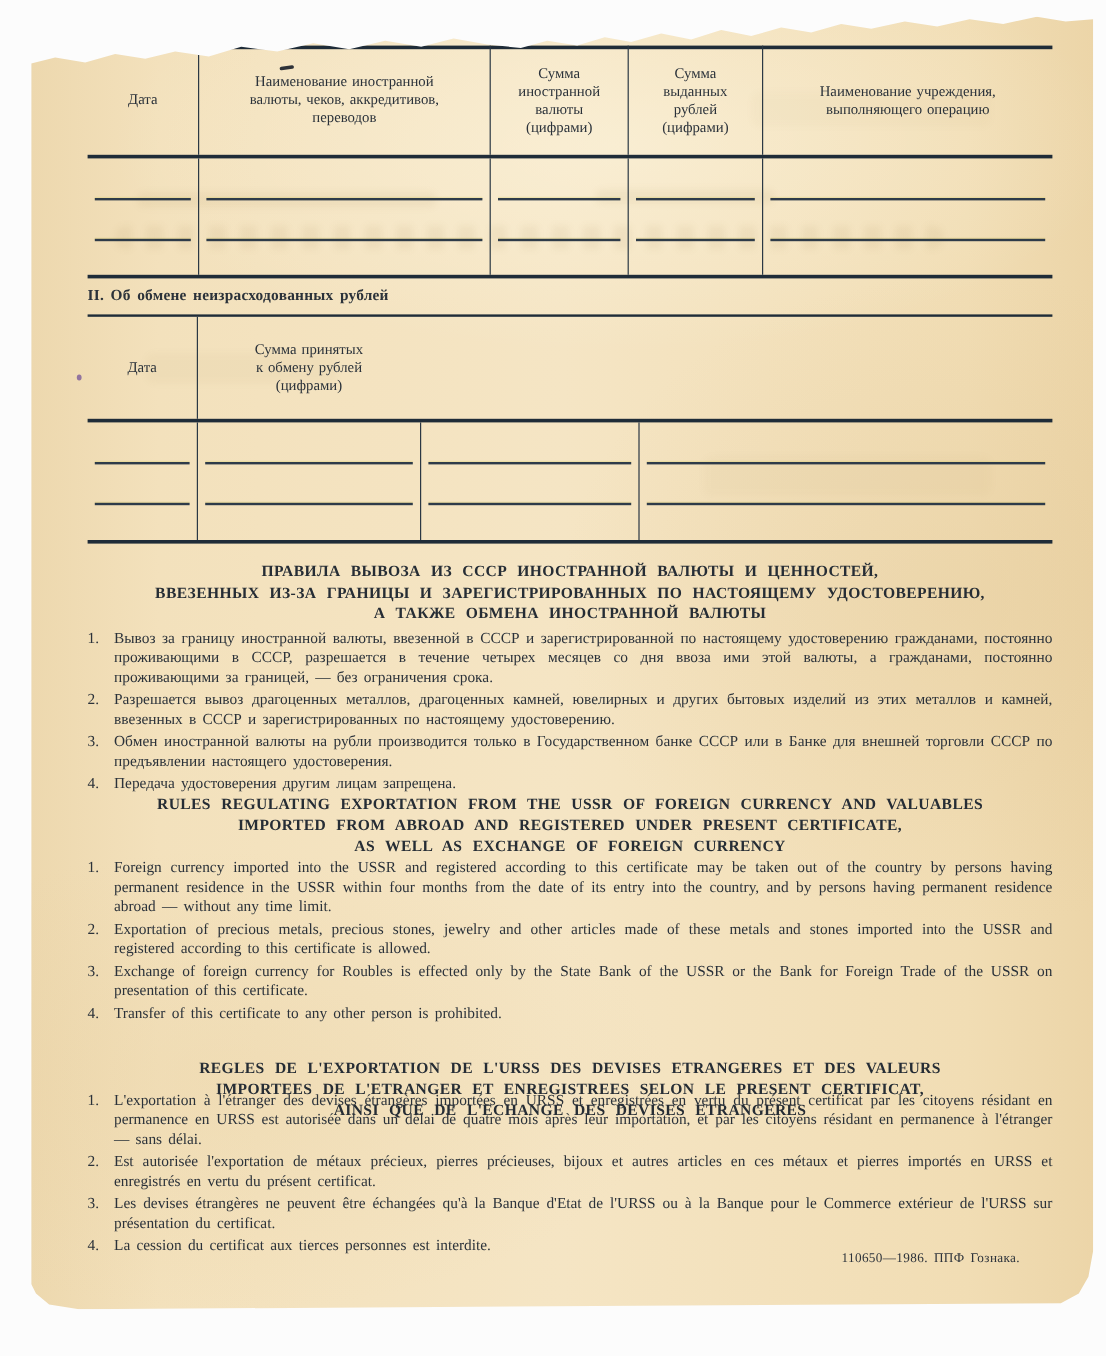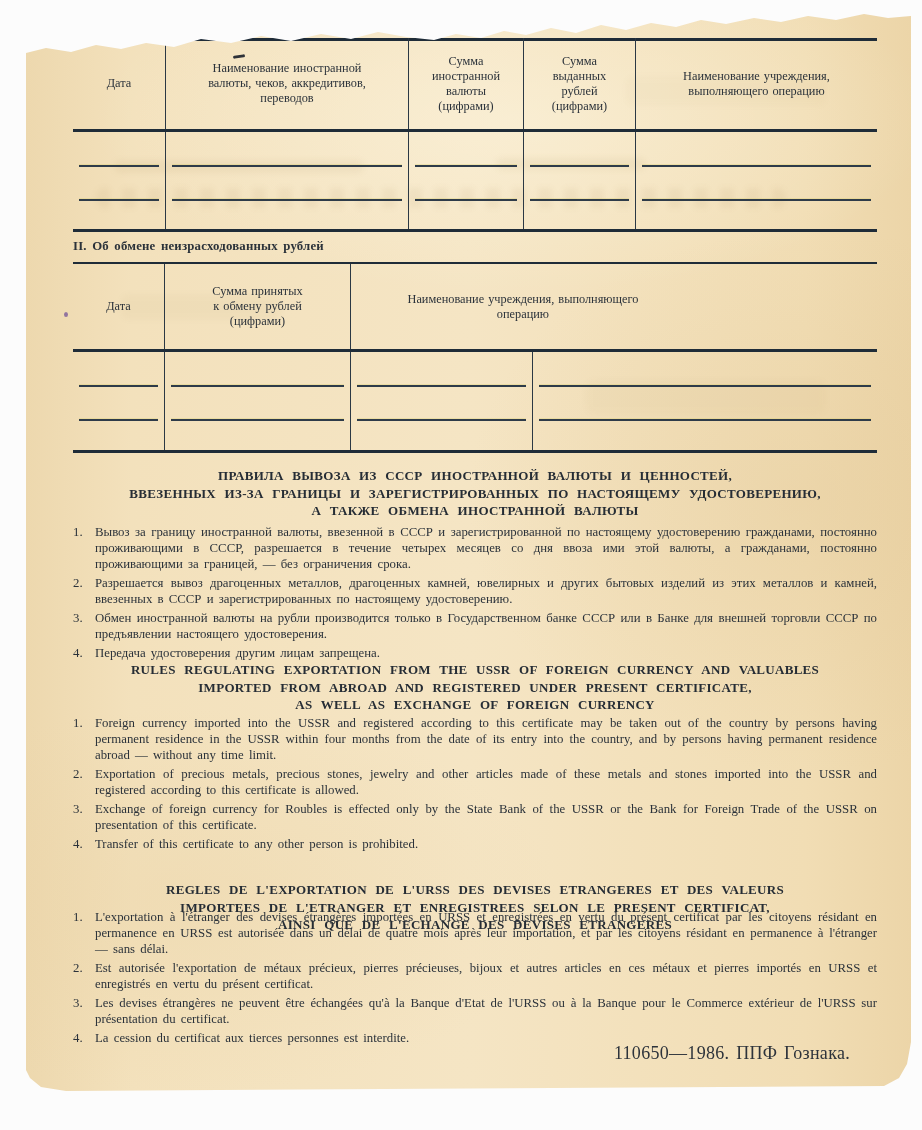--- a/index.html
+++ b/index.html
@@ -64,21 +64,21 @@
 
   
   .sec-title{position:absolute;left:47px;width:804px;text-align:center;font-weight:bold;
     font-size:13px;line-height:17.5px;white-space:pre-line;letter-spacing:.3px;word-spacing:5px;color:#262d35;}
   .ru-title{top:455px;} .en-title{top:649px;} .fr-title{top:869px;}
   .items{position:absolute;left:47px;width:804px;}
   .ru-items{top:512px;} .en-items{top:703px;} .fr-items{top:897px;}
   .item{display:flex;margin-bottom:3px;font-size:12.8px;line-height:16px;}
   .item .num{flex:0 0 22px;}
   .item .txt{flex:1;text-align:justify;word-spacing:2px;}
-  .imprint{position:absolute;top:1031px;right:62px;font-size:18px;letter-spacing:.3px;word-spacing:2px;color:#2d333b;}
+  .imprint{position:absolute;top:1031px;right:62px;font-size:11px;letter-spacing:.3px;word-spacing:2px;color:#2d333b;}
 </style>
 </head>
 <body>
 
 <div class="paper">
 
   <i class="ghost" style="left:88px;top:148px;width:250px;height:13px"></i>
   <i class="ghost" style="left:470px;top:146px;width:150px;height:12px"></i>
   <i class="ghost ghost-text" style="left:70px;top:176px;width:690px;height:20px;opacity:.35"></i>
   <i class="ghost" style="left:95px;top:282px;width:160px;height:26px;opacity:.3"></i>
@@ -114,22 +114,20 @@
   </div>
 
   <div class="section2">II. Об обмене неизрасходованных рублей</div>
 
   <div class="tbl t2">
     <div class="tbl-head">
       <div class="cell c0">Дата</div>
       <div class="cell c1">Сумма принятых
 к обмену рублей
 (цифрами)</div>
-      <div class="cell c3">Наименование учреждения, выполняющего
-операцию</div>
     </div>
     <div class="tbl-body">
       <div class="cell c0"><i class="wl wl1"></i><i class="wl wl2"></i></div>
       <div class="cell c1"><i class="wl wl1"></i><i class="wl wl2"></i></div>
       <div class="cell c2"><i class="wl wl1"></i><i class="wl wl2"></i></div>
       <div class="cell c3"><i class="wl wl1"></i><i class="wl wl2"></i></div>
     </div>
   </div>
 
   <div class="sec-title ru-title">ПРАВИЛА ВЫВОЗА ИЗ СССР ИНОСТРАННОЙ ВАЛЮТЫ И ЦЕННОСТЕЙ,

